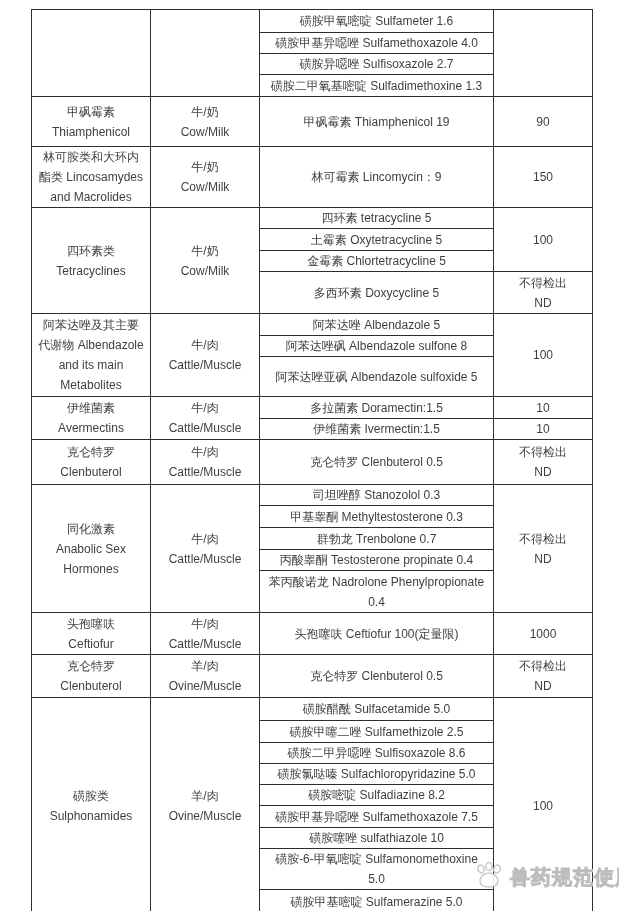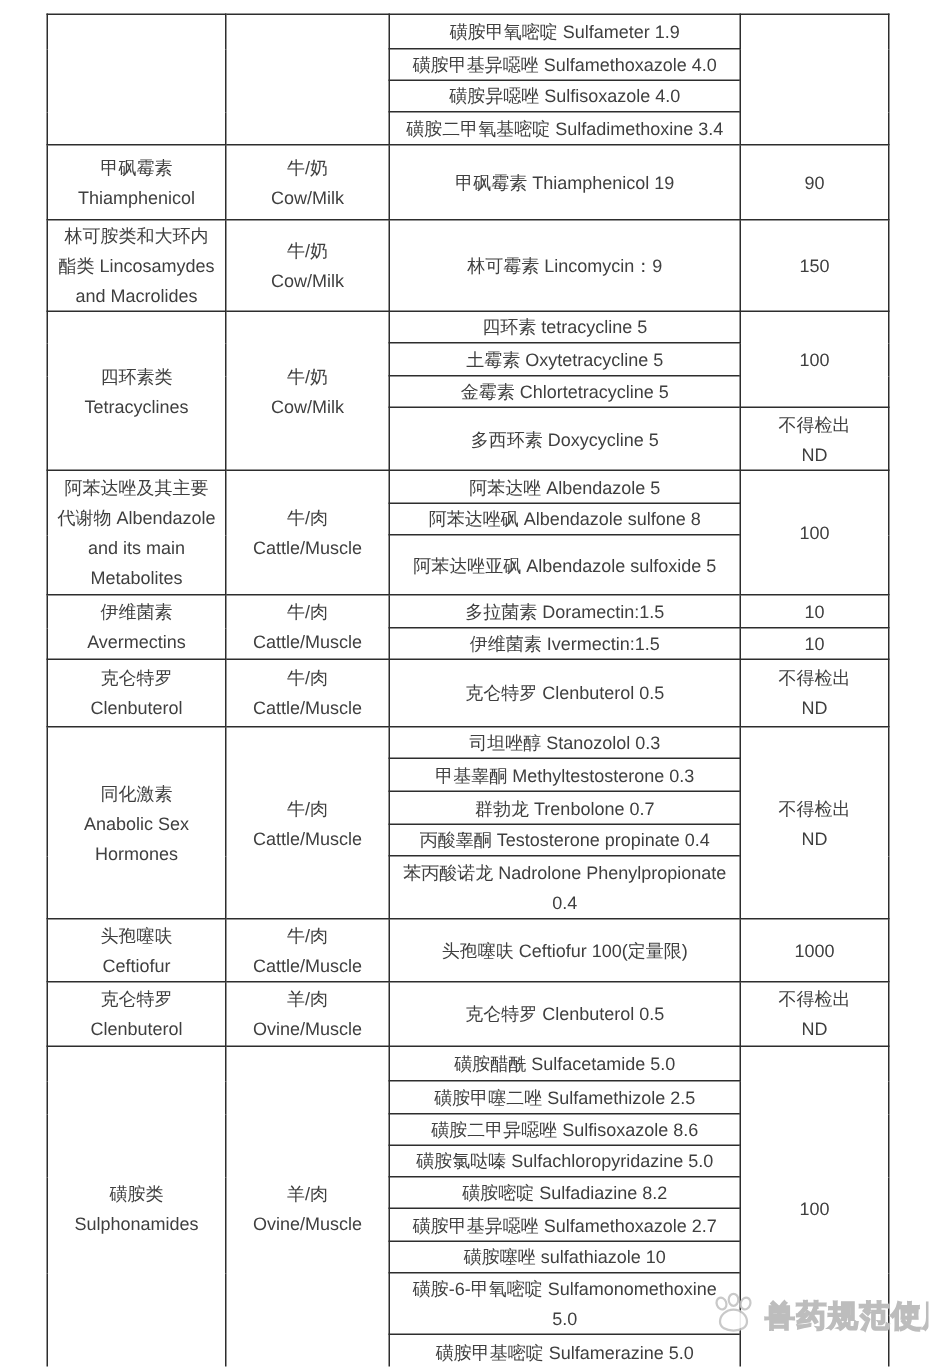--- a/index.html
+++ b/index.html
@@ -39,31 +39,31 @@
     <col style="width:119px">
       <col style="width:109px">
       <col style="width:234px">
       <col style="width:99px">
   </colgroup>
   <tbody>
 
     <tr style="height:23px">
       <td rowspan="4"></td>
       <td rowspan="4"></td>
-      <td>磺胺甲氧嘧啶 Sulfameter 1.9</td>
+      <td>磺胺甲氧嘧啶 Sulfameter 1.6</td>
       <td rowspan="4"></td>
     </tr>
     <tr style="height:21px">
         <td>磺胺甲基异噁唑 Sulfamethoxazole 4.0</td>
       </tr>
     <tr style="height:20px">
-        <td>磺胺异噁唑 Sulfisoxazole 4.0</td>
-      </tr>
-    <tr style="height:22px">
-        <td>磺胺二甲氧基嘧啶 Sulfadimethoxine 3.4</td>
+        <td>磺胺异噁唑 Sulfisoxazole 2.7</td>
+      </tr>
+    <tr style="height:22px">
+        <td>磺胺二甲氧基嘧啶 Sulfadimethoxine 1.3</td>
       </tr>
 
     <tr style="height:50px">
       <td>甲砜霉素
 Thiamphenicol</td>
       <td>牛/奶
 Cow/Milk</td>
       <td>甲砜霉素 Thiamphenicol 19</td>
       <td>90</td>
     </tr>
@@ -195,21 +195,21 @@
     <tr style="height:20px">
         <td>磺胺二甲异噁唑 Sulfisoxazole 8.6</td>
       </tr>
     <tr style="height:21px">
         <td>磺胺氯哒嗪 Sulfachloropyridazine 5.0</td>
       </tr>
     <tr style="height:21px">
         <td>磺胺嘧啶 Sulfadiazine 8.2</td>
       </tr>
     <tr style="height:22px">
-        <td>磺胺甲基异噁唑 Sulfamethoxazole 2.7</td>
+        <td>磺胺甲基异噁唑 Sulfamethoxazole 7.5</td>
       </tr>
     <tr style="height:21px">
         <td>磺胺噻唑 sulfathiazole 10</td>
       </tr>
     <tr style="height:40px">
         <td>磺胺-6-甲氧嘧啶 Sulfamonomethoxine
 5.0</td>
       </tr>
     <tr style="height:24px">
         <td>磺胺甲基嘧啶 Sulfamerazine 5.0</td>

